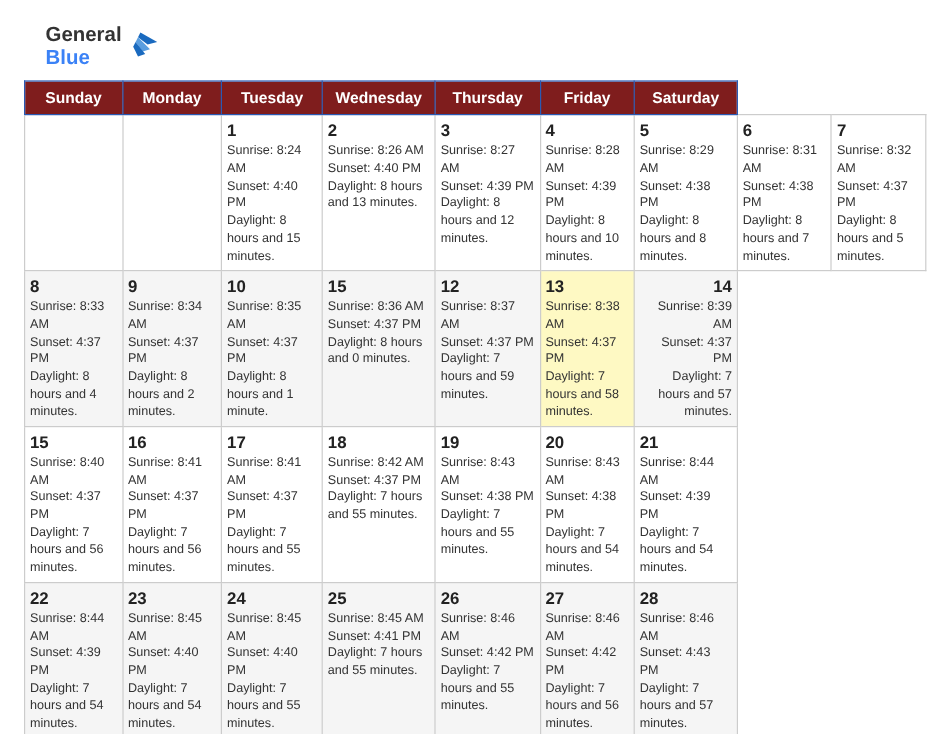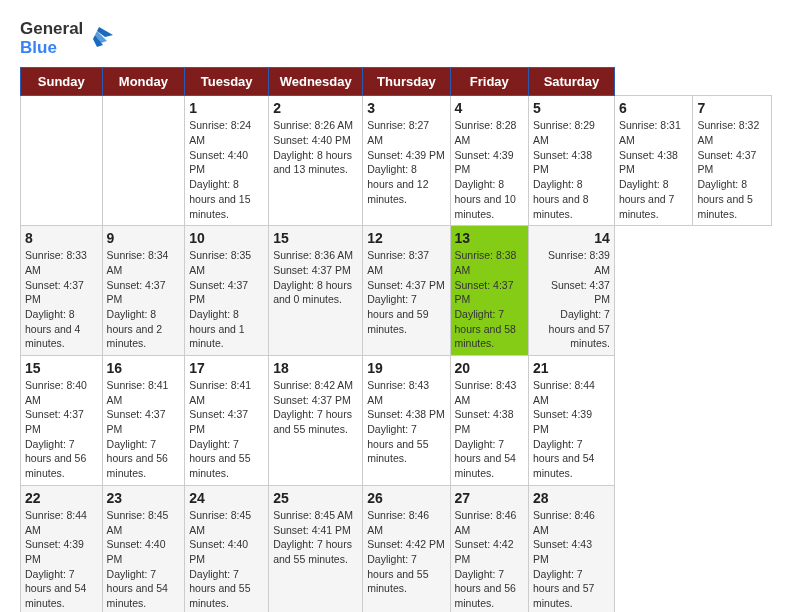--- a/index.html
+++ b/index.html
@@ -72,21 +72,21 @@
     }
     .empty-cell {
       background: #fff !important;
     }
   </style>
 </head>
 <body>
 
 <div class="header-area">
   <div class="logo">
-  <div style="display:flex;align-items:center;gap:2px;">
+  <div style="display:flex;align-items:center;gap:2px;margin-left:18px;">
     <div style="display:flex;flex-direction:column;line-height:1.1;">
       <span style="font-size:17px;font-weight:bold;color:#333;">General</span>
       <span style="font-size:17px;font-weight:bold;color:#3b82f6;">Blue</span>
     </div>
     <svg width="28" height="28" viewBox="0 0 28 28" xmlns="http://www.w3.org/2000/svg">
       <polygon points="14,2 28,10 20,12 12,6" fill="#1a6abf"></polygon>
       <polygon points="12,6 22,16 16,18 10,10" fill="#5a9ee0"></polygon>
       <polygon points="10,10 18,20 12,22 8,14" fill="#1a6abf"></polygon>
     </svg>
   </div>
@@ -180,21 +180,21 @@
           <div class="day-info">
             Sunrise: 8:36 AM<br>Sunset: 4:37 PM<br>Daylight: 8 hours and 0 minutes.
           </div>
         </td>
         <td style="background-color: rgb(245, 245, 245);">
           <span class="day-number">12</span>
           <div class="day-info">
             Sunrise: 8:37 AM<br>Sunset: 4:37 PM<br>Daylight: 7 hours and 59 minutes.
           </div>
         </td>
-        <td style="background-color: #84cc16; margin-left: 33px;">
+        <td style="background-color: #fef9c3; margin-left: 33px;">
           <span class="day-number">13</span>
           <div class="day-info">
             Sunrise: 8:38 AM<br>Sunset: 4:37 PM<br>Daylight: 7 hours and 58 minutes.
           </div>
         </td>
         <td style="background-color: rgb(245, 245, 245); text-align: right;">
           <span class="day-number">14</span>
           <div class="day-info">
             Sunrise: 8:39 AM<br>Sunset: 4:37 PM<br>Daylight: 7 hours and 57 minutes.
           </div>

